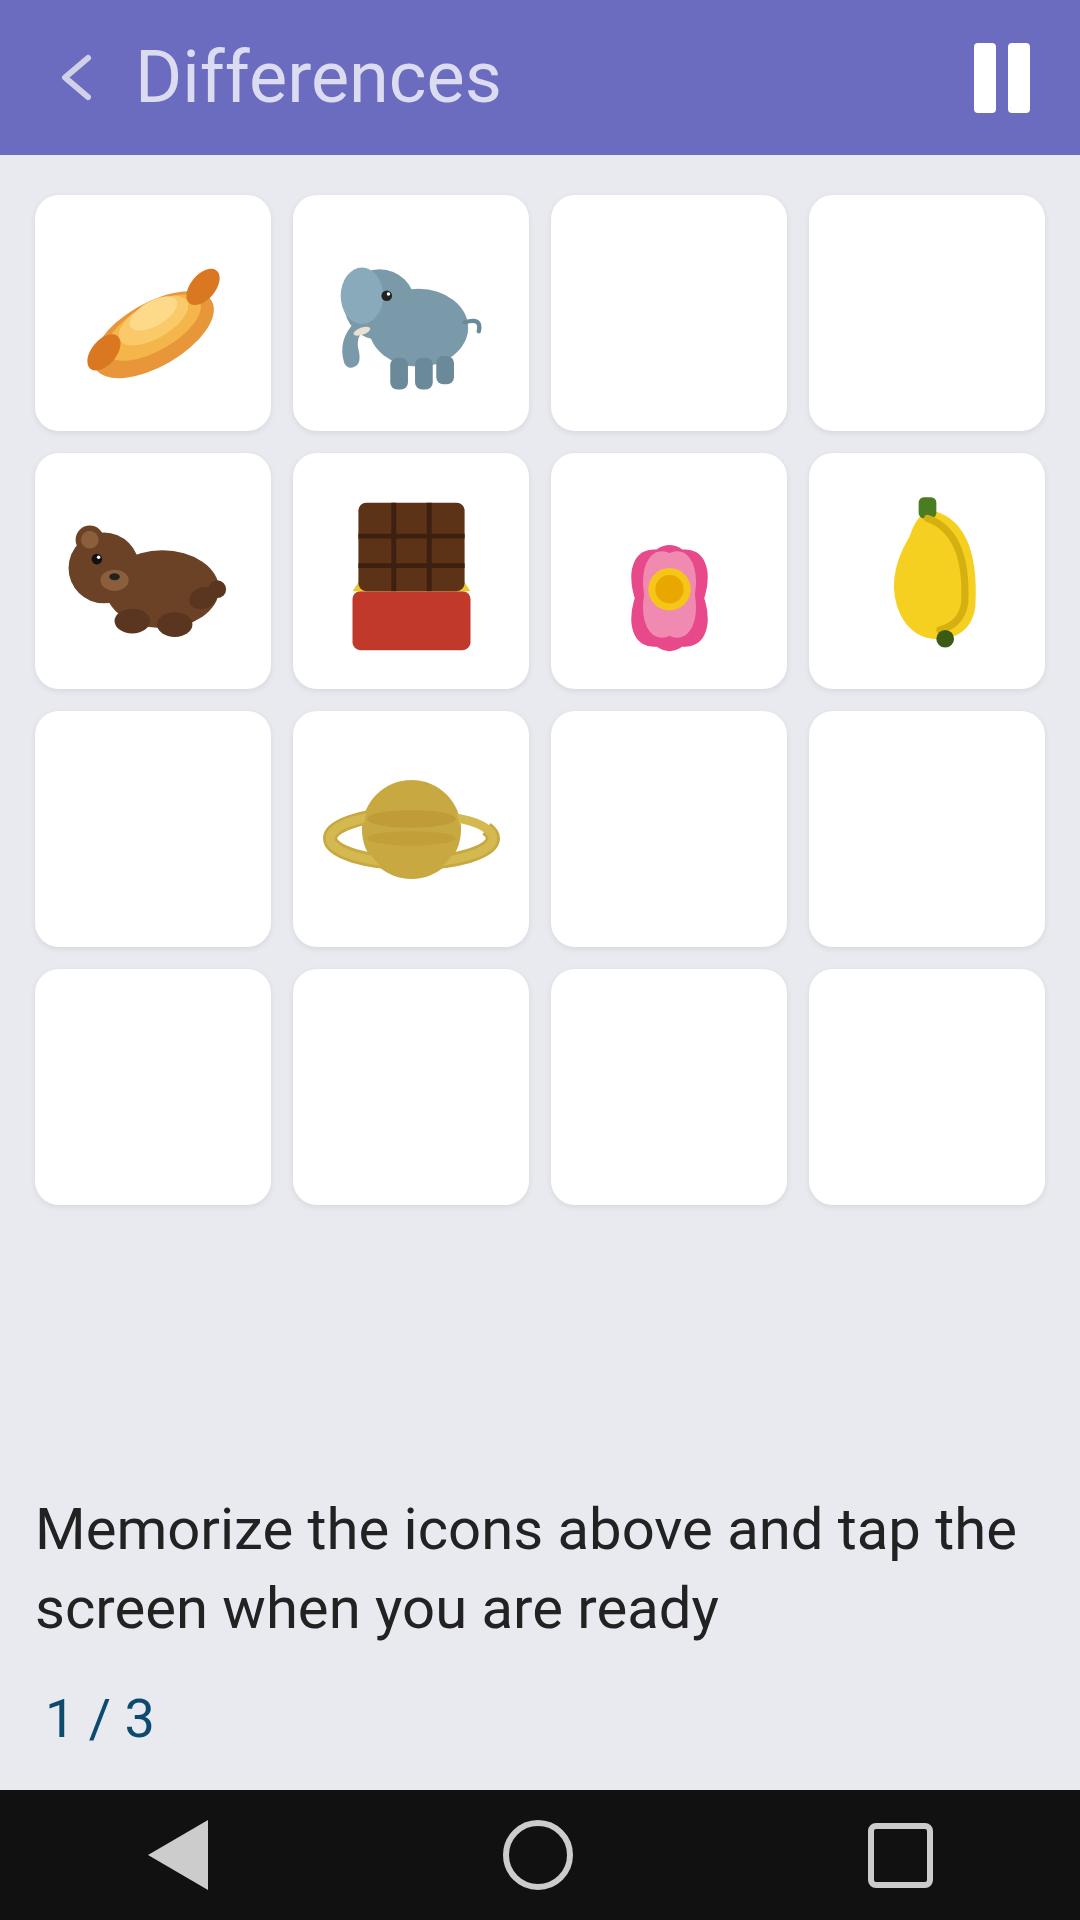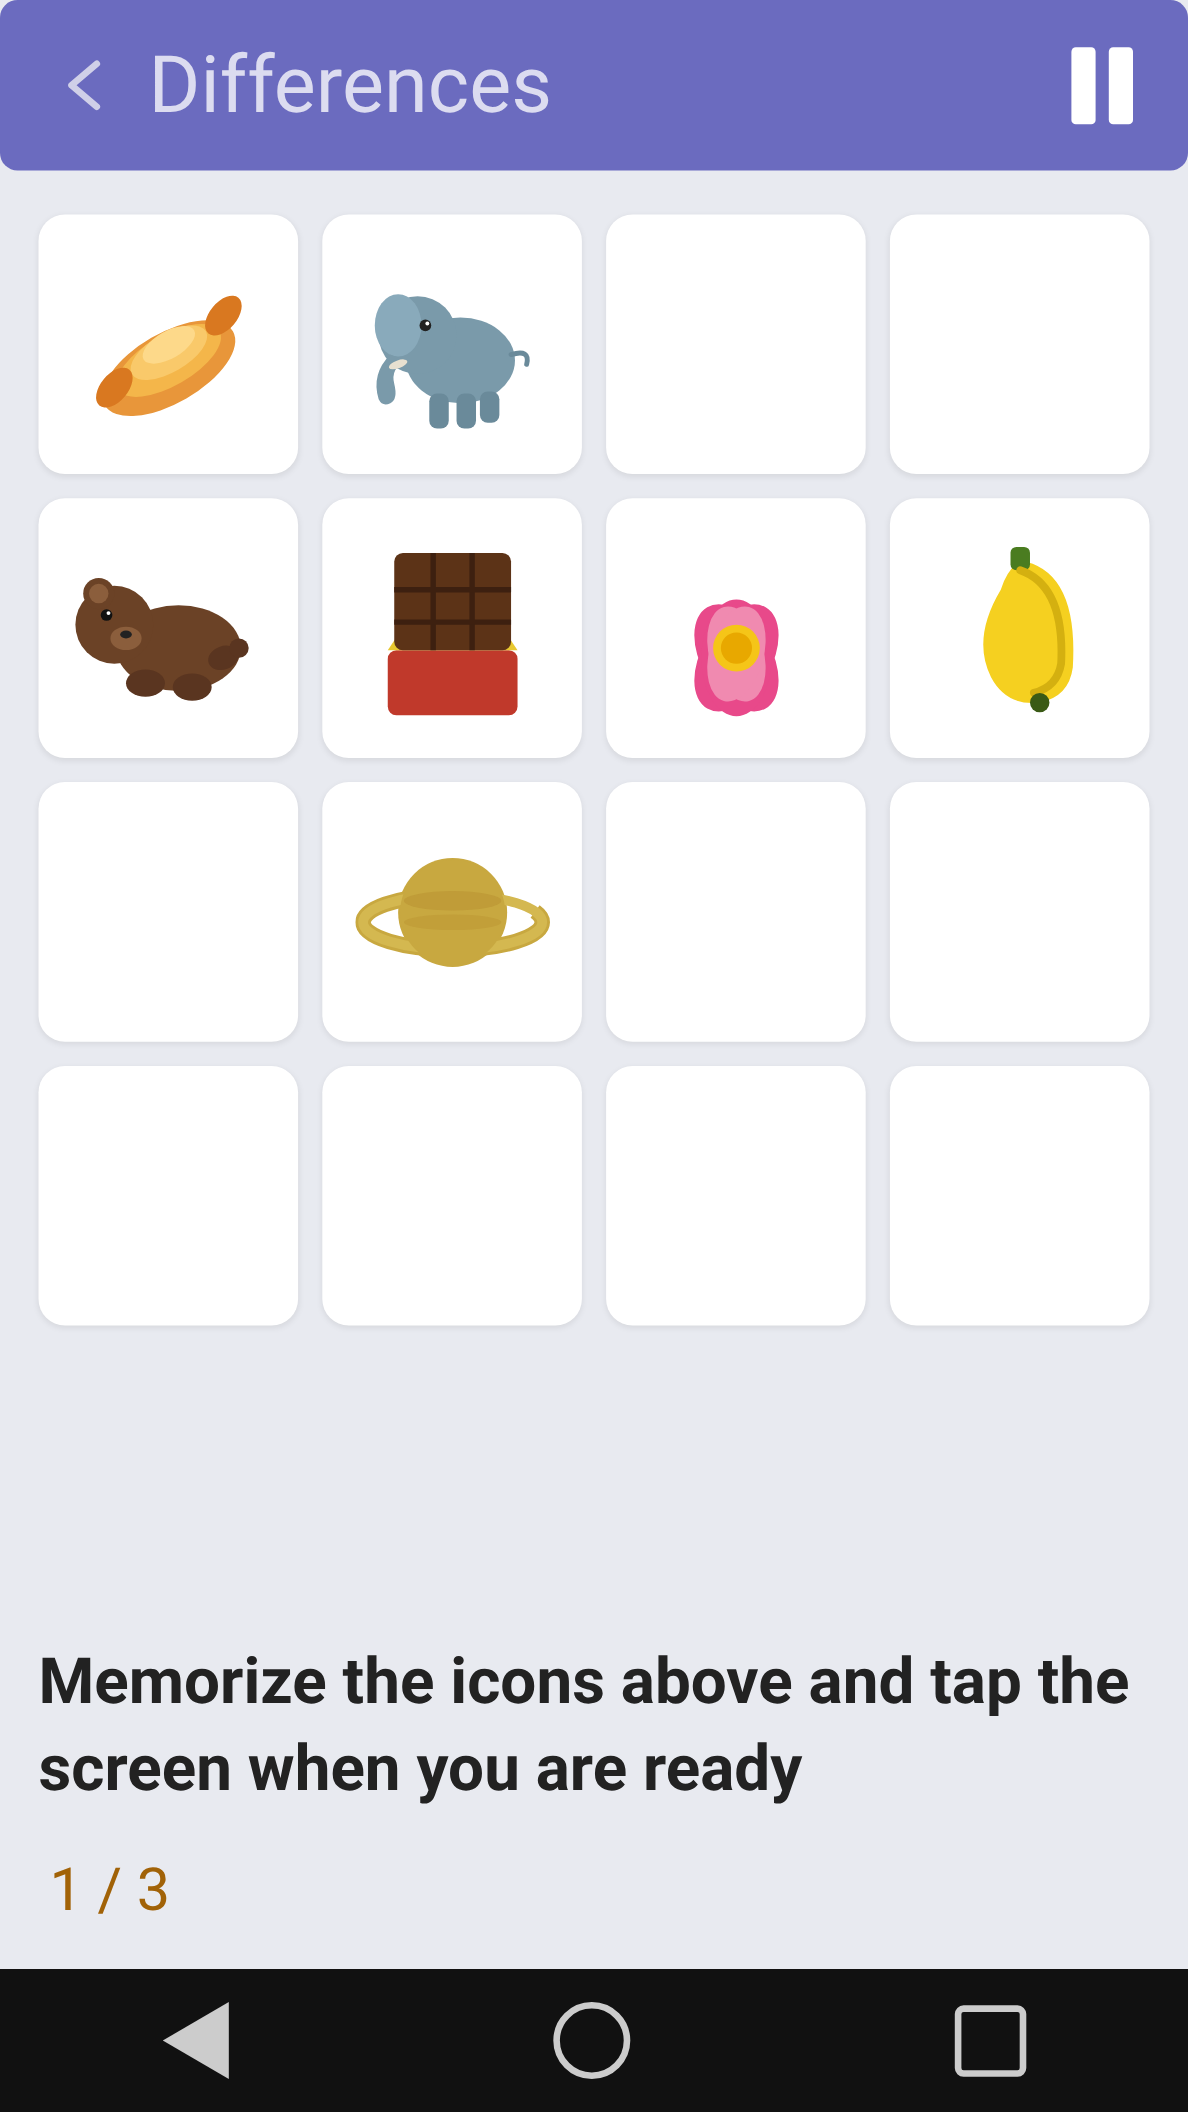--- a/index.html
+++ b/index.html
@@ -17,21 +17,20 @@
 
     
     .header {
       background: #6b6bbf;
       height: 155px;
       display: flex;
       align-items: center;
       justify-content: space-between;
       padding: 0 50px;
       flex-shrink: 0;
-      border-radius: 16px;
     }
 
     .header-back {
       color: #d0d0e8;
       font-size: 70px;
       cursor: pointer;
       display: flex;
       align-items: center;
     }
 
@@ -96,31 +95,31 @@
     .card-empty {
       background: white;
     }
 
     
     .instruction-text {
       padding: 50px 35px 20px 35px;
       font-size: 58px;
       color: #222;
       line-height: 1.35;
-      font-weight: 700;
+      font-weight: 400;
     }
 
     
     .footer-stats {
       display: flex;
       justify-content: space-between;
       align-items: center;
       padding: 20px 45px 40px 45px;
       font-size: 54px;
-      color: #a16207;
+      color: #0c4a6e;
     }
 
     
     .nav-bar {
       height: 130px;
       background: #111;
       display: flex;
       align-items: center;
       justify-content: space-around;
       flex-shrink: 0;

